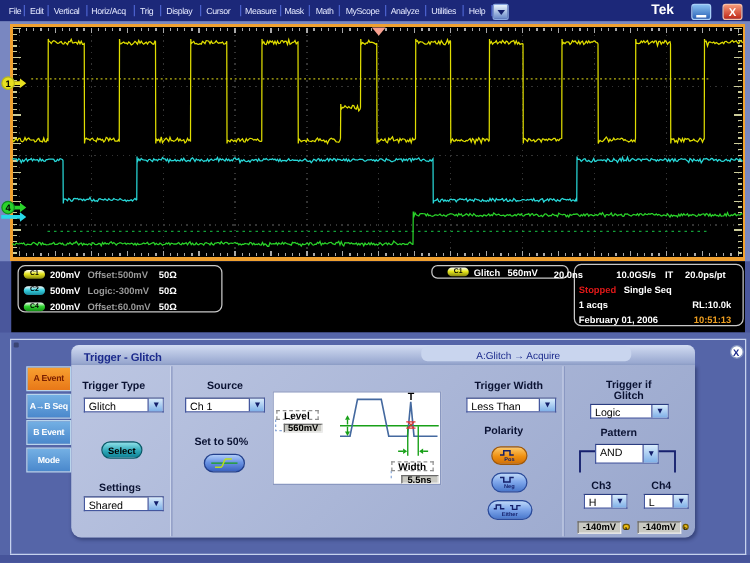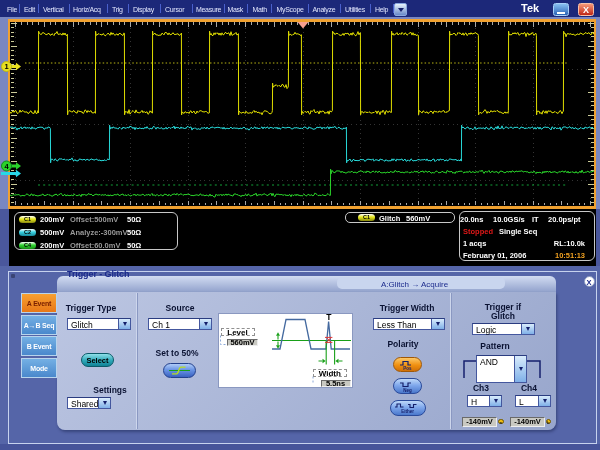--- a/index.html
+++ b/index.html
@@ -375,48 +375,48 @@
 <div class="ab" style="left:9px;top:208.5px;width:587px;height:57.5px;background:#000"></div>
 <div class="ab" style="left:14px;top:212px;width:164px;height:38px;border:1px solid #c8c8c8;border-radius:6px"></div>
 <div class="ab" style="left:345px;top:212px;width:110px;height:11px;border:1px solid #c8c8c8;border-radius:5px"></div>
 <div class="ab" style="left:459px;top:211px;width:136px;height:50px;border:1px solid #c8c8c8;border-radius:6px"></div>
     <div class="ab" style="left:19px;top:216px;width:17px;height:7px;border-radius:4px;background:linear-gradient(#fff 0%,#e8e81c 45%,#888810 100%);font:bold 5.5px 'Liberation Sans';color:#000;text-align:center;line-height:7.5px">C1</div>
 <div class="wt" style="left:40px;top:215px">200mV</div>
     <div class="gt" style="left:70px;top:215px">Offset:500mV</div>
     <div class="wt" style="left:127px;top:215px">50Ω</div>
     <div class="ab" style="left:19px;top:229px;width:17px;height:7px;border-radius:4px;background:linear-gradient(#fff 0%,#38d0e0 45%,#18889a 100%);font:bold 5.5px 'Liberation Sans';color:#000;text-align:center;line-height:7.5px">C2</div>
 <div class="wt" style="left:40px;top:228px">500mV</div>
-    <div class="gt" style="left:70px;top:228px">Analyze:-300mV</div>
+    <div class="gt" style="left:70px;top:228px">Logic:-300mV</div>
     <div class="wt" style="left:127px;top:228px">50Ω</div>
     <div class="ab" style="left:19px;top:242px;width:17px;height:7px;border-radius:4px;background:linear-gradient(#fff 0%,#30d430 45%,#128a12 100%);font:bold 5.5px 'Liberation Sans';color:#000;text-align:center;line-height:7.5px">C4</div>
 <div class="wt" style="left:40px;top:241px">200mV</div>
     <div class="gt" style="left:70px;top:241px">Offset:60.0mV</div>
     <div class="wt" style="left:127px;top:241px">50Ω</div>
     <div class="ab" style="left:358px;top:214px;width:17px;height:7px;border-radius:4px;background:linear-gradient(#fff 0%,#e8e81c 45%,#888810 100%);font:bold 5.5px 'Liberation Sans';color:#000;text-align:center;line-height:7.5px">C1</div>
 <div class="wt" style="left:379px;top:213.5px">Glitch</div>
     <div class="wt" style="left:406px;top:213.5px">560mV</div>
-<div class="wt" style="left:460px;top:215px">20.0ns</div>
+<div class="wt" style="left:443px;top:215px">20.0ns</div>
     <div class="wt" style="left:493px;top:215px">10.0GS/s</div>
     <div class="wt" style="left:532px;top:215px">IT</div>
     <div class="wt" style="left:548px;top:215px">20.0ps/pt</div>
 <div class="wt" style="left:463px;top:226.5px;color:#e01818">Stopped</div>
     <div class="wt" style="left:499px;top:226.5px">Single Seq</div>
 <div class="wt" style="left:463px;top:239px">1 acqs</div>
     <div class="wt" style="right:15px;top:239px;text-align:right">RL:10.0k</div>
 <div class="wt" style="left:463px;top:251px">February 01, 2006</div>
     <div class="wt" style="right:15px;top:251px;color:#f0a020;text-align:right">10:51:13</div>
     <div class="ab" style="left:0;top:266px;width:600px;height:184px;background:#5565a8"></div>
 <div class="ab" style="left:0;top:443.5px;width:600px;height:6.5px;background:#46549a"></div>
 <div class="ab" style="left:8px;top:271px;width:589px;height:1px;background:#c6d2ee"></div>
 <div class="ab" style="left:8px;top:272px;width:1px;height:171px;background:#c6d2ee"></div>
     <div class="ab" style="left:11px;top:273.5px;width:4px;height:4px;background:#3a4474;border-radius:1px"></div>
 <div class="ab" style="left:596px;top:272px;width:1px;height:172px;background:#c6d2ee"></div>
 <div class="ab" style="left:8px;top:442.5px;width:589px;height:1px;background:#c6d2ee"></div>
 <div class="ab" style="left:57px;top:276px;width:499px;height:16px;border-radius:6px 6px 0 0;background:linear-gradient(#d2dcf2,#92a2cc)"></div>
-<div class="ab" style="left:67px;top:269px;font:bold 9px 'Liberation Sans';color:#1b2a8c;letter-spacing:-0.1px">Trigger - Glitch</div>
+<div class="ab" style="left:67px;top:281px;font:bold 9px 'Liberation Sans';color:#1b2a8c;letter-spacing:-0.1px">Trigger - Glitch</div>
 <div class="ab" style="left:337px;top:277px;width:168px;height:11.5px;border-radius:5px;background:#c9d5ee"></div>
 <div class="ab" style="left:381px;top:279.5px;font:8px 'Liberation Sans';color:#1b2a8c">A:Glitch → Acquire</div>
 <div class="ab" style="left:583.5px;top:275.5px;width:11px;height:11px;border-radius:50%;background:#fff;border:1px solid #8898c0;text-align:center;font:bold 7.5px 'Liberation Sans';color:#1b2a8c;line-height:11px">X</div>
 <div class="ab" style="left:57px;top:292px;width:499px;height:138px;border-radius:0 0 8px 8px;background:linear-gradient(135deg,#bcc6e2,#98a6cc);box-shadow:1px 2px 3px rgba(20,30,70,.45)"></div>
 <div class="ab" style="left:136px;top:293px;width:1px;height:136px;background:#cdd6ec"></div>
 <div class="ab" style="left:137px;top:293px;width:1px;height:136px;background:#8a98c2"></div>
 <div class="ab" style="left:450px;top:293px;width:1px;height:136px;background:#cdd6ec"></div>
 <div class="ab" style="left:451px;top:293px;width:1px;height:136px;background:#8a98c2"></div>
 <div class="tab" style="top:293px;background:linear-gradient(#f8a030,#e87818);color:#7a2000">A Event</div>
 <div class="tab" style="top:314.5px">A→B Seq</div>
@@ -438,22 +438,22 @@
 <path d="M326.6,337.8 l4.4,4.4 m0,-4.4 l-4.4,4.4 m-1.6,-4.8 l7.4,0 m-7.4,5 l7.4,0" stroke="#dd3838" stroke-width="1"></path>
 <text x="328.8" y="319.8" font-family="Liberation Sans" font-size="8.5" font-weight="bold" fill="#000" text-anchor="middle">T</text>
 <path d="M220.5,335.5 V344.5 H227 M313,376.5 V382.5" fill="none" stroke="#8aa8d8" stroke-width="1" stroke-dasharray="2,2"></path>
 </svg>
     <div class="lb" style="left:57px;top:303px;width:68px">Trigger Type</div>
 <div class="dd" style="left:67px;top:318px;width:64px;height:12px">
       <b>Glitch</b>
       <div class="db"></div>
     </div>
 <div class="ov" style="left:81px;top:352.5px;width:33px;height:14.5px;background:linear-gradient(#8fe0e8,#2fa8b8 55%,#0f8296);border:1px solid #0a5a68;text-align:center;font:bold 7.5px 'Liberation Sans';line-height:14px;color:#000">Select</div>
-<div class="lb" style="left:70px;top:384.5px;width:80px">Settings</div>
-<div class="dd" style="left:67px;top:396.5px;width:44px;height:12px">
+<div class="lb" style="left:56px;top:384.5px;width:80px">Settings</div>
+<div class="dd" style="left:67px;top:396.5px;width:64px;height:12px">
       <b>Shared</b>
       <div class="db"></div>
     </div>
 <div class="lb" style="left:140px;top:303px;width:80px">Source</div>
 <div class="dd" style="left:148px;top:318px;width:64px;height:12px">
       <b>Ch 1</b>
       <div class="db"></div>
     </div>
 <div class="lb" style="left:137px;top:348px;width:80px">Set to 50%</div>
 <div class="ov" style="left:163px;top:363px;width:33px;height:15px;background:linear-gradient(#b0ccf8,#6a94e4 45%,#3a62c0);border:1px solid #23408c">
@@ -469,21 +469,21 @@
       <div class="db" style="width:13px"></div>
     </div>
 <div class="lb" style="left:363px;top:339px;width:80px">Polarity</div>
 <div class="lb" style="left:463px;top:302px;width:80px">Trigger if</div>
 <div class="lb" style="left:463px;top:310.5px;width:80px">Glitch</div>
 <div class="dd" style="left:472px;top:322.5px;width:63px;height:12px">
       <b>Logic</b>
       <div class="db" style="width:13px"></div>
     </div>
 <div class="lb" style="left:455px;top:341px;width:80px">Pattern</div>
-<div class="dd" style="left:476px;top:355px;width:51px;height:28px">
+<div class="dd" style="left:476px;top:355px;width:51px;height:16px">
       <b>AND</b>
       <div class="db" style="width:12px"></div>
     </div>
 <svg class="ab" style="left:455px;top:355px" width="95" height="28" viewBox="0 0 95 28">
       <path d="M21,6 H9 V23 M72,6 H85 V23" fill="none" stroke="#16206e" stroke-width="1.5"></path>
     </svg>
 <div class="lb" style="left:441px;top:382.5px;width:80px">Ch3</div>
 <div class="lb" style="left:489px;top:382.5px;width:80px">Ch4</div>
 <div class="dd" style="left:467px;top:395px;width:35px;height:12px">
       <b>H</b>

